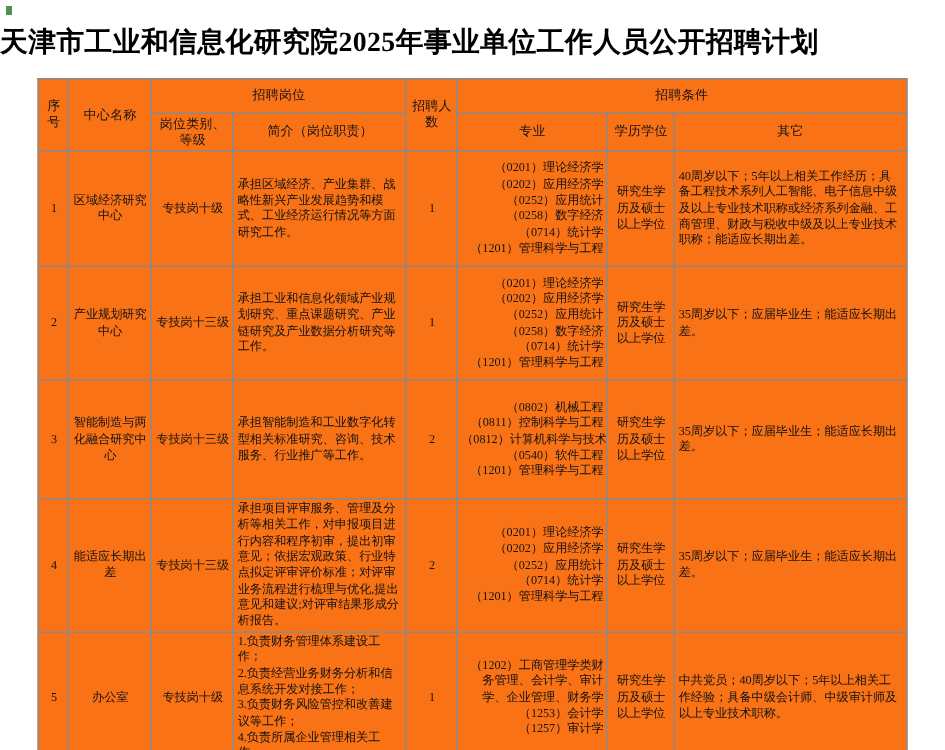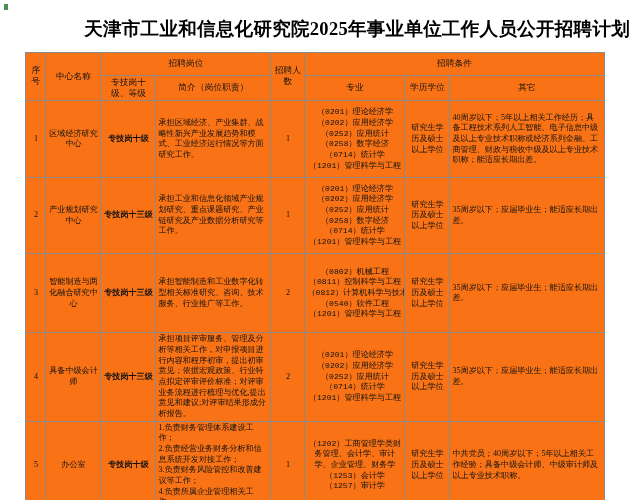--- a/index.html
+++ b/index.html
@@ -24,21 +24,21 @@
   .corner-mark {
     position: absolute;
     left: 4px;
     top: 4px;
     width: 4px;
     height: 6px;
     background: #2f7d32;
     opacity: .85;
   }
   .doc-title {
-    text-align: right;
+    text-align: left;
     font-family: "Liberation Serif", "DejaVu Serif", serif;
     font-weight: bold;
     font-size: 18.5px;
     letter-spacing: .3px;
     line-height: 1;
     padding-top: 20px;
     padding-bottom: 13px;
     color: #000;
     white-space: nowrap;
   }
@@ -62,28 +62,28 @@
   table.plan th {
     text-align: center;
     font-weight: normal;
     font-family: "Liberation Sans", "DejaVu Sans", sans-serif;
     font-size: 8.6px;
     letter-spacing: .2px;
     height: 20px;
   }
   td.ctr { text-align: center; }
   .desc { text-align: left; padding-left: 3px; padding-right: 3px; line-height: 1.38; }
-  .major { text-align: center; padding-left: 4px; line-height: 1.40; font-family: Liberation Mono, monospace; }
+  .major { text-align: right; padding-left: 4px; line-height: 1.40; }
   .major div { white-space: nowrap; }
   .major div.wrapok { white-space: normal; }
   .other { text-align: left; padding-left: 3px; padding-right: 3px; line-height: 1.38; margin-left: 15px; }
   .degree { text-align: center; line-height: 1.35; margin-left: 42px; }
   .seq { font-size: 8.4px; }
   .ctrname { line-height: 1.35; }
-  .lvl { line-height: 1.35; font-weight: bold; }
+  .lvl { line-height: 1.35; }
   .num { font-size: 8.4px; }
   
   col.c-seq    { width: 20px; }
   col.c-center { width: 55px; }
   col.c-level  { width: 55px; }
   col.c-desc   { width: 115px; }
   col.c-num    { width: 34px; }
   col.c-major  { width: 100px; }
   col.c-degree { width: 45px; }
   col.c-other  { width: 154px; }
@@ -110,21 +110,21 @@
     </colgroup>
     <thead>
       <tr>
         <th rowspan="2">序号</th>
         <th rowspan="2">中心名称</th>
         <th colspan="2">招聘岗位</th>
         <th rowspan="2">招聘人数</th>
         <th colspan="3">招聘条件</th>
       </tr>
       <tr>
-        <th>专技岗十级、等级</th>
+        <th>岗位类别、等级</th>
         <th>简介（岗位职责）</th>
         <th>专业</th>
         <th>学历学位</th>
         <th>其它</th>
       </tr>
     </thead>
     <tbody id="tbody">
         <tr style="height: 77px;">
           <td class="ctr seq">1</td>
           <td class="ctr ctrname">区域经济研究中心</td>
@@ -176,21 +176,21 @@
             <div>（0811）控制科学与工程</div>
             <div>（0812）计算机科学与技术</div>
             <div>（0540）软件工程</div>
             <div>（1201）管理科学与工程</div>
           </td>
           <td class="degree">研究生学历及硕士以上学位</td>
           <td class="other">35周岁以下；应届毕业生；能适应长期出差。</td>
         </tr>
         <tr style="height: 74px;">
           <td class="ctr seq">4</td>
-          <td class="ctr ctrname">具备中级会计师</td>
+          <td class="ctr ctrname">能适应长期出差</td>
           <td class="ctr lvl">专技岗十三级</td>
           <td class="desc">
             <div>承担项目评审服务、管理及分析等相关工作，对申报项目进行内容和程序初审，提出初审意见；依据宏观政策、行业特点拟定评审评价标准；对评审业务流程进行梳理与优化,提出意见和建议;对评审结果形成分析报告。</div>
           </td>
           <td class="ctr num">2</td>
           <td class="major">
             <div>（0201）理论经济学</div>
             <div>（0202）应用经济学</div>
             <div>（0252）应用统计</div>
             <div>（0714）统计学</div>

